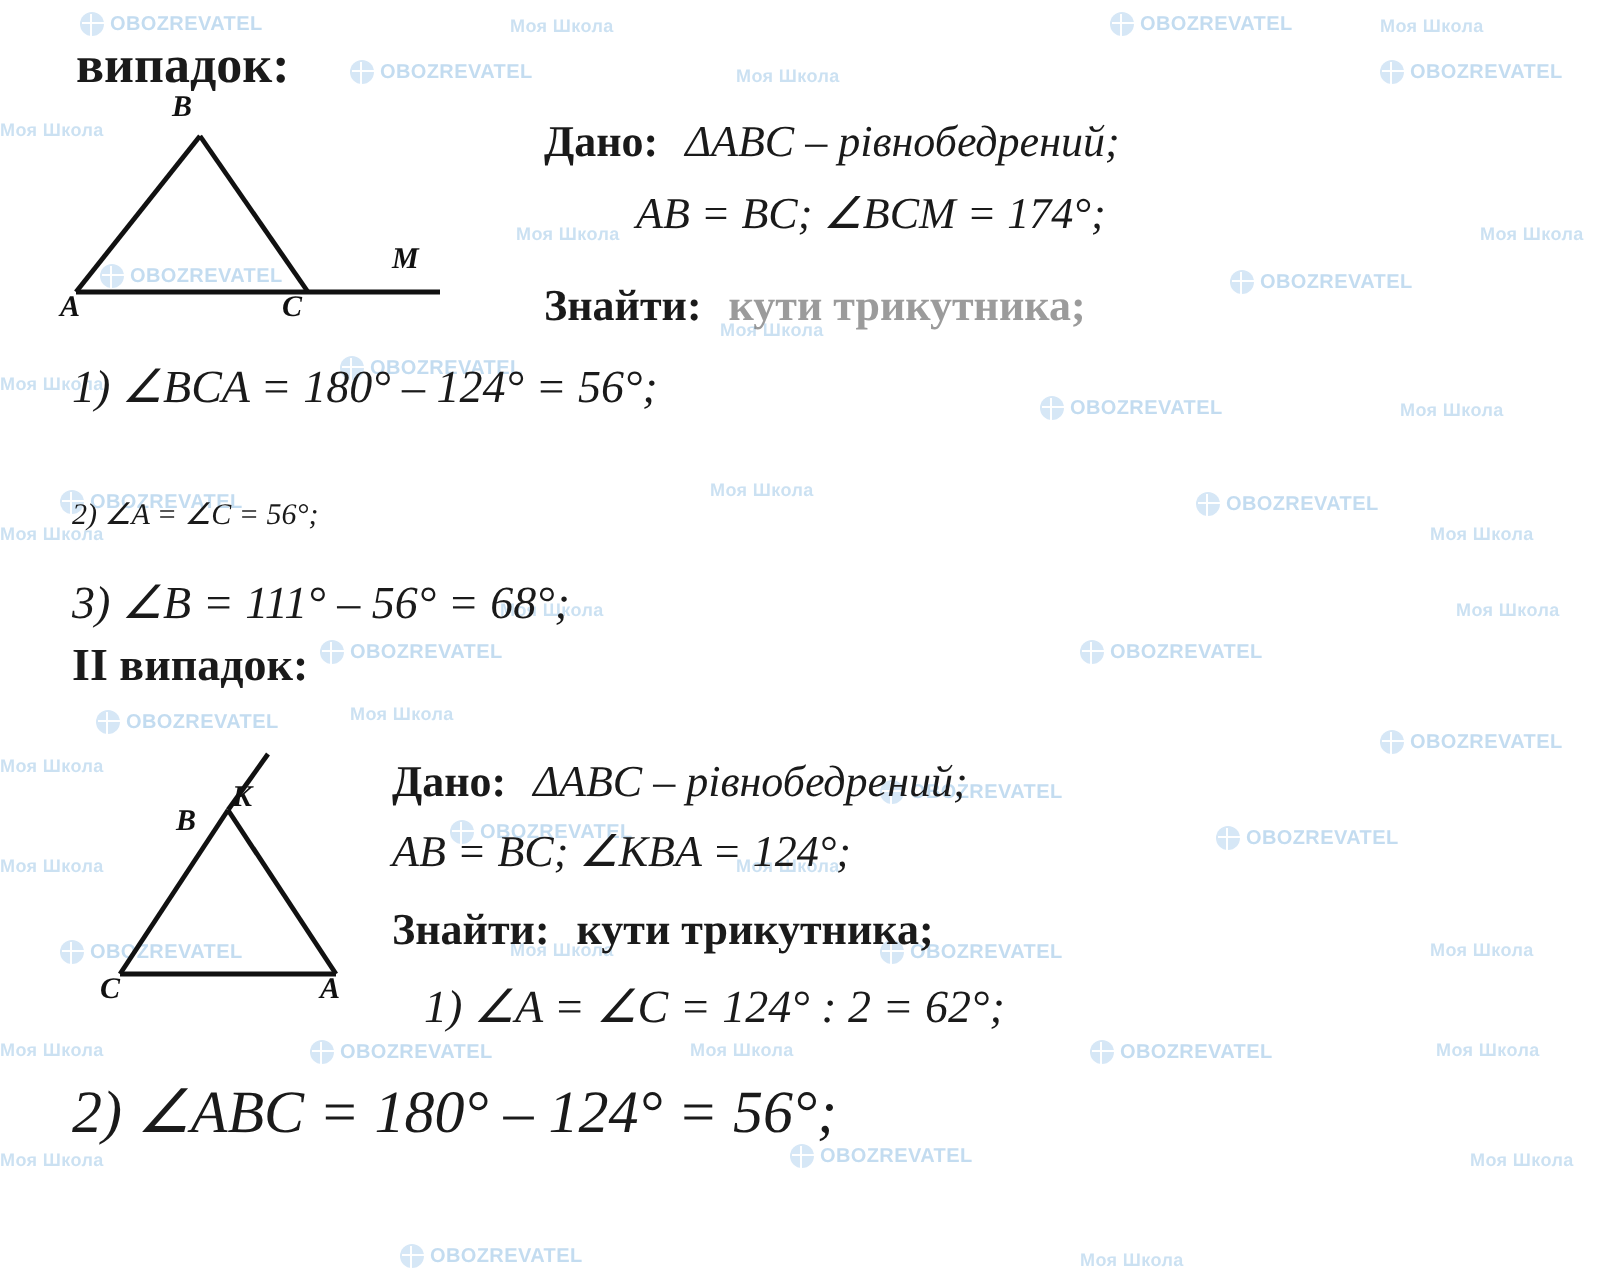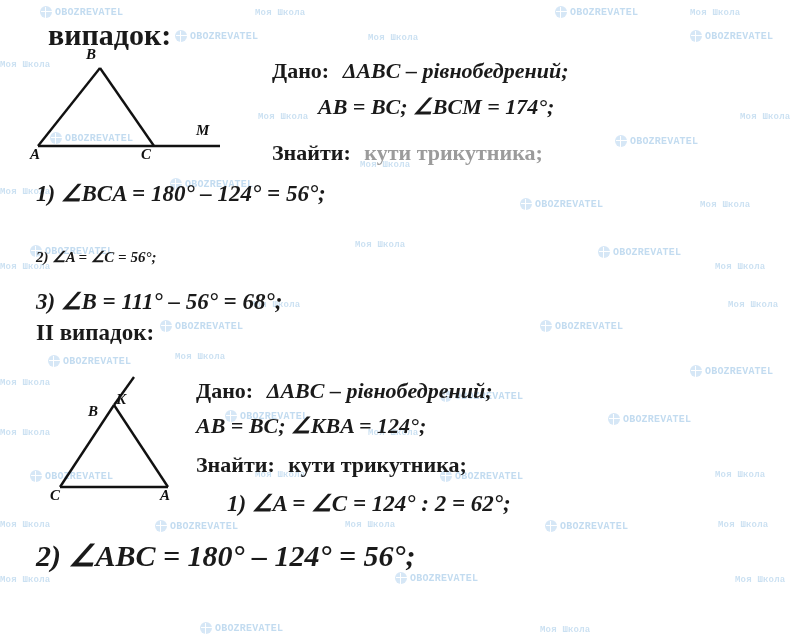--- a/index.html
+++ b/index.html
@@ -18,21 +18,21 @@
   
   #watermarks {
     position: absolute;
     inset: 0;
     pointer-events: none;
     z-index: 5;
   }
   .wm {
     position: absolute;
     white-space: nowrap;
-    font-family: Liberation Mono, monospace;
+    font-family: Liberation Sans, sans-serif;
     font-size: 10px;
     font-weight: bold;
     color: #b9d6ee;
     opacity: 0.85;
     display: flex;
     align-items: center;
     gap: 3px;
     letter-spacing: 0.2px;
   }
   .wm .globe {
@@ -70,21 +70,21 @@
     inset: 0;
     z-index: 10;
   }
   .txt {
     position: absolute;
     white-space: nowrap;
     color: #1a1a1a;
     font-family: "Liberation Serif", serif;
   }
   .bold { font-weight: bold; }
-  .bi { font-weight: bold; font-style: italic; }
+  .bi { font-weight: normal; font-style: italic; }
 
   .fig { position: absolute; }
   .lbl {
     position: absolute;
     font-family: "Liberation Serif", serif;
     font-weight: bold;
     font-style: italic;
     font-size: 15px;
     color: #111;
   }
@@ -273,21 +273,21 @@
     <span class="globe"></span>
     <span>OBOZREVATEL</span>
   </div>
   <div class="wm small" style="left:540px; top:625px;">
     <span>Моя Школа</span>
   </div>
 </div>
 
 <div id="content">
 
-  <div class="txt bold" style="left:48px; top:18px; font-size:30px;text-align:center;">випадок:</div>
+  <div class="txt bold" style="left:38px; top:18px; font-size:26px;text-align:center;">випадок:</div>
 
   <div class="fig" style="left:24px; top:50px; width:215px; height:115px;">
     <svg width="215" height="115" viewBox="0 0 215 115">
 
       <line x1="14" y1="96" x2="196" y2="96" stroke="#111" stroke-width="2.4"></line>
 
       <line x1="14" y1="96" x2="76" y2="18" stroke="#111" stroke-width="2.4"></line>
 
       <line x1="76" y1="18" x2="130" y2="96" stroke="#111" stroke-width="2.4"></line>
     </svg>
@@ -335,17 +335,17 @@
     <span class="bold">Дано:</span>
     <span class="bi" style="margin-left:8px;">ΔABC – рівнобедрений;</span>
   </div>
   <div class="txt bi" style="left:196px; top:413px; font-size:22px;">AB = BC;   ∠KBA = 124°;</div>
 
   <div class="txt" style="left:196px; top:452px; font-size:22px;">
     <span class="bold">Знайти:</span>
     <span class="bold" style="margin-left:8px;">кути трикутника;</span>
   </div>
 
-  <div class="txt bi" style="left:227px; top:490px; font-size:23px;">1)  ∠A = ∠C = 124° : 2 = 62°;</div>
+  <div class="txt bi" style="left:212px; top:490px; font-size:23px;">1)  ∠A = ∠C = 124° : 2 = 62°;</div>
   <div class="txt bi" style="left:36px; top:538px; font-size:30px;">2) ∠ABC = 180° – 124° = 56°;</div>
 
 
 </div>
 
 </body></html>

